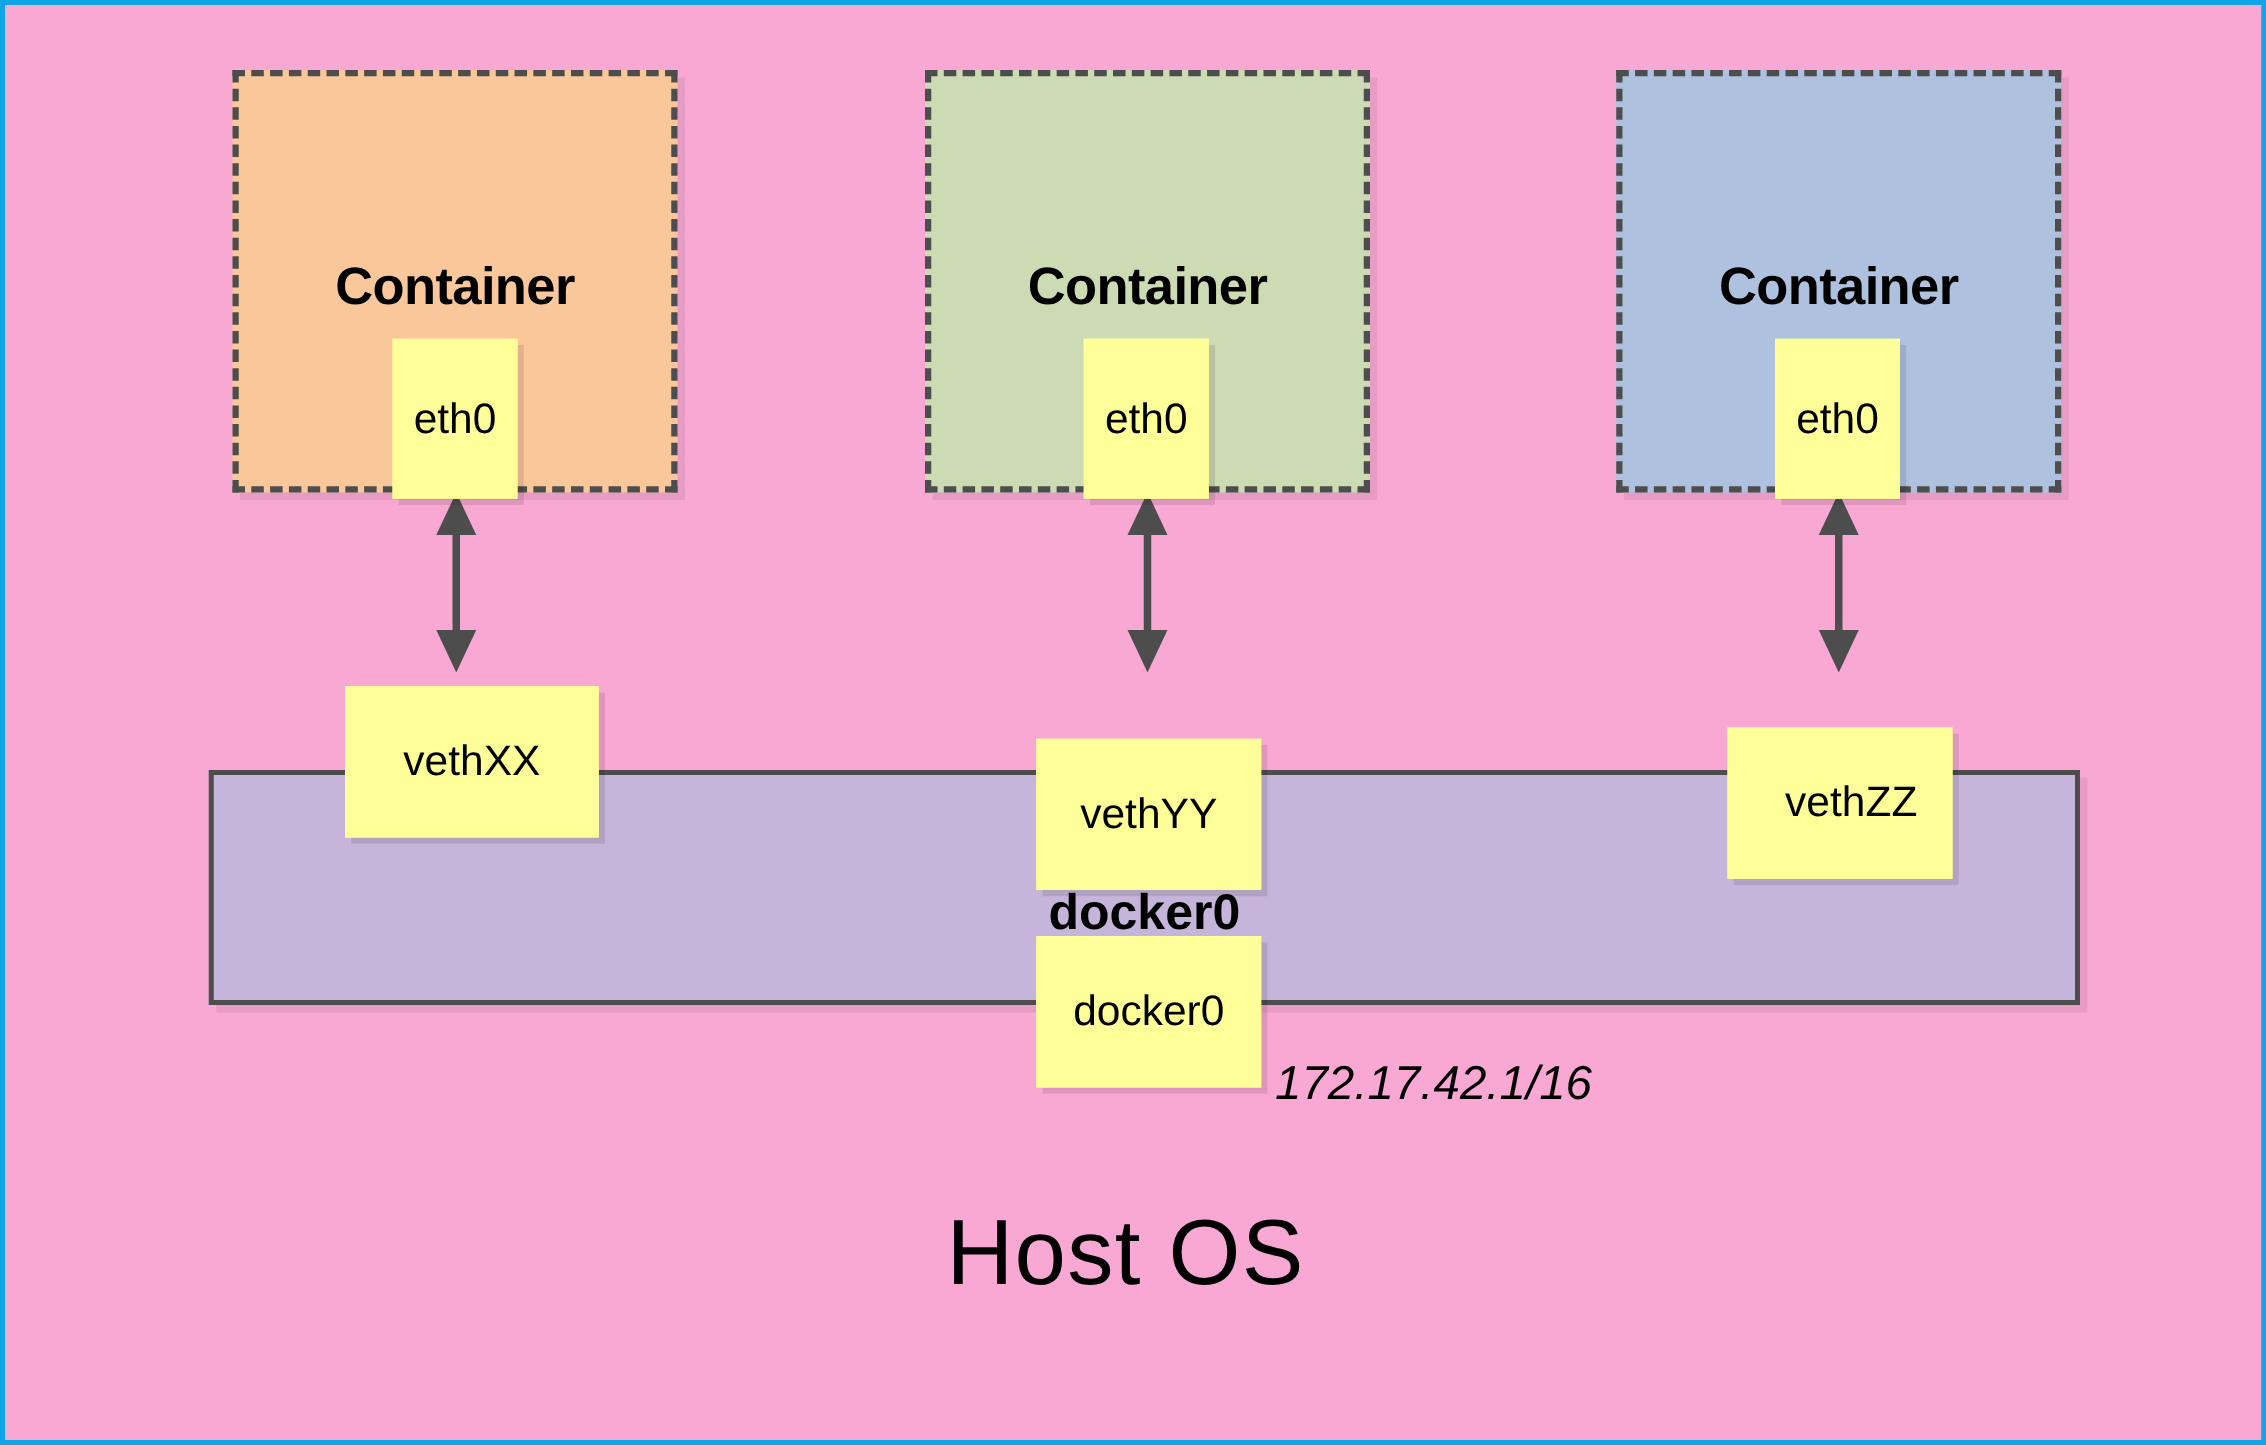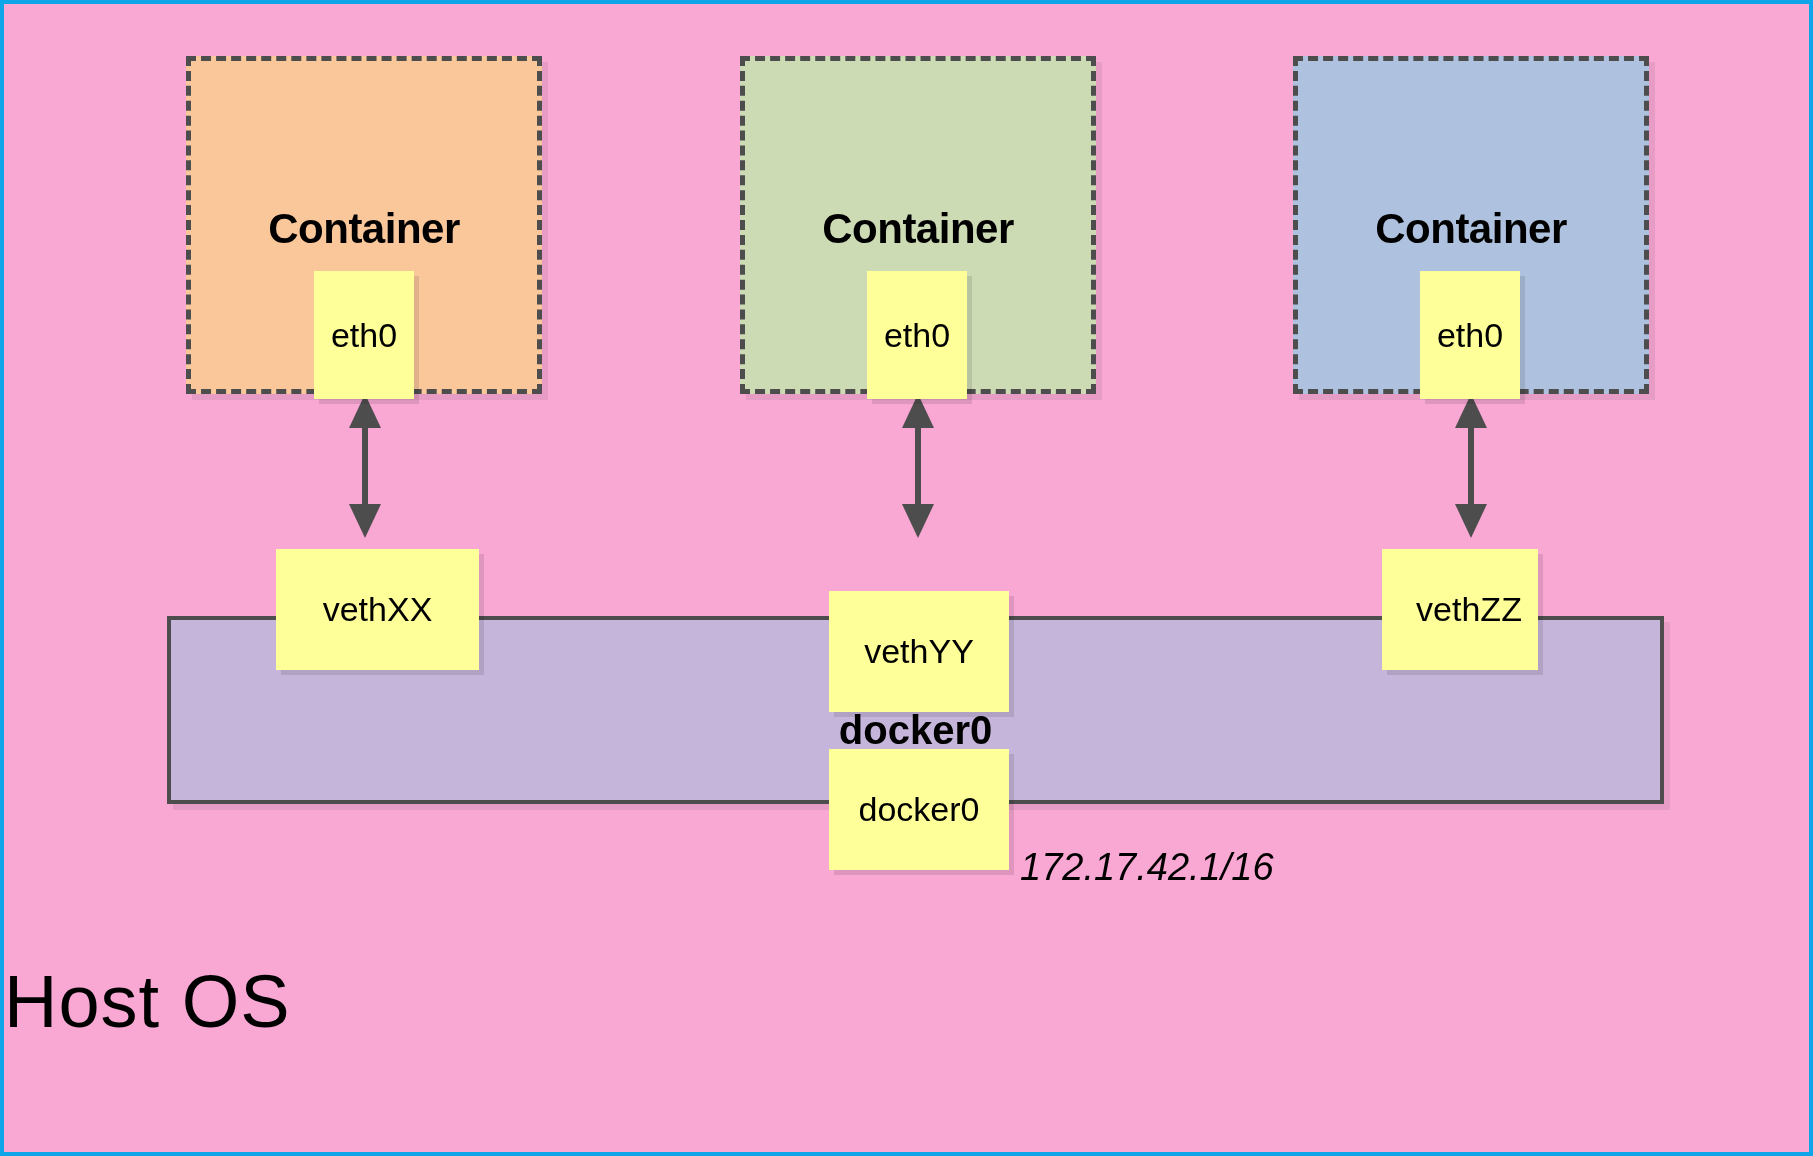--- a/index.html
+++ b/index.html
@@ -86,21 +86,21 @@
     position: absolute;
     color: #000000;
     white-space: nowrap;
   }
   #ip-text {
     font-size: 38px;
   }
   #host-os-text {
     left: 0;
     right: 12px;
-    text-align: left;
+    text-align: center;
     font-size: 74px;
     letter-spacing: 1px;
   }
 </style>
 </head>
 <body>
 
 <div id="canvas">
 
   <div class="container-box" id="container-1" style="left:182px; top:52px; width:356px; height:338px; background:#fac79b;">
@@ -137,21 +137,21 @@
   </svg>
 
   <div id="bridge-bar" style="left:163px; top:612px; width:1497px; height:188px;">
     <div id="bridge-label" style="top:88px;">docker0</div>
   </div>
 
   <div class="iface" id="veth-1" style="left:272px; top:545px; width:203px; height:121px;">vethXX</div>
 
   <div class="iface" id="veth-2" style="left:825px; top:545px; width:180px; height:121px;margin-top:42px;">vethYY</div>
 
-  <div class="iface" id="veth-3" style="left:1378px; top:545px; width:156px; height:121px;padding-left:18px;">vethZZ</div>
+  <div class="iface" id="veth-3" style="left:1378px; top:578px; width:180px; height:121px;padding-left:18px;">vethZZ</div>
 
   <div class="iface" id="docker0-iface" style="left:825px; top:745px; width:180px; height:121px;">docker0</div>
 
   <div class="free-text" id="ip-text" style="left:1016px; top:842px;font-style:italic;">172.17.42.1/16</div>
 
   <div class="free-text" id="host-os-text" style="top:955px;">Host OS</div>
 
 </div>
 
 </body></html>

